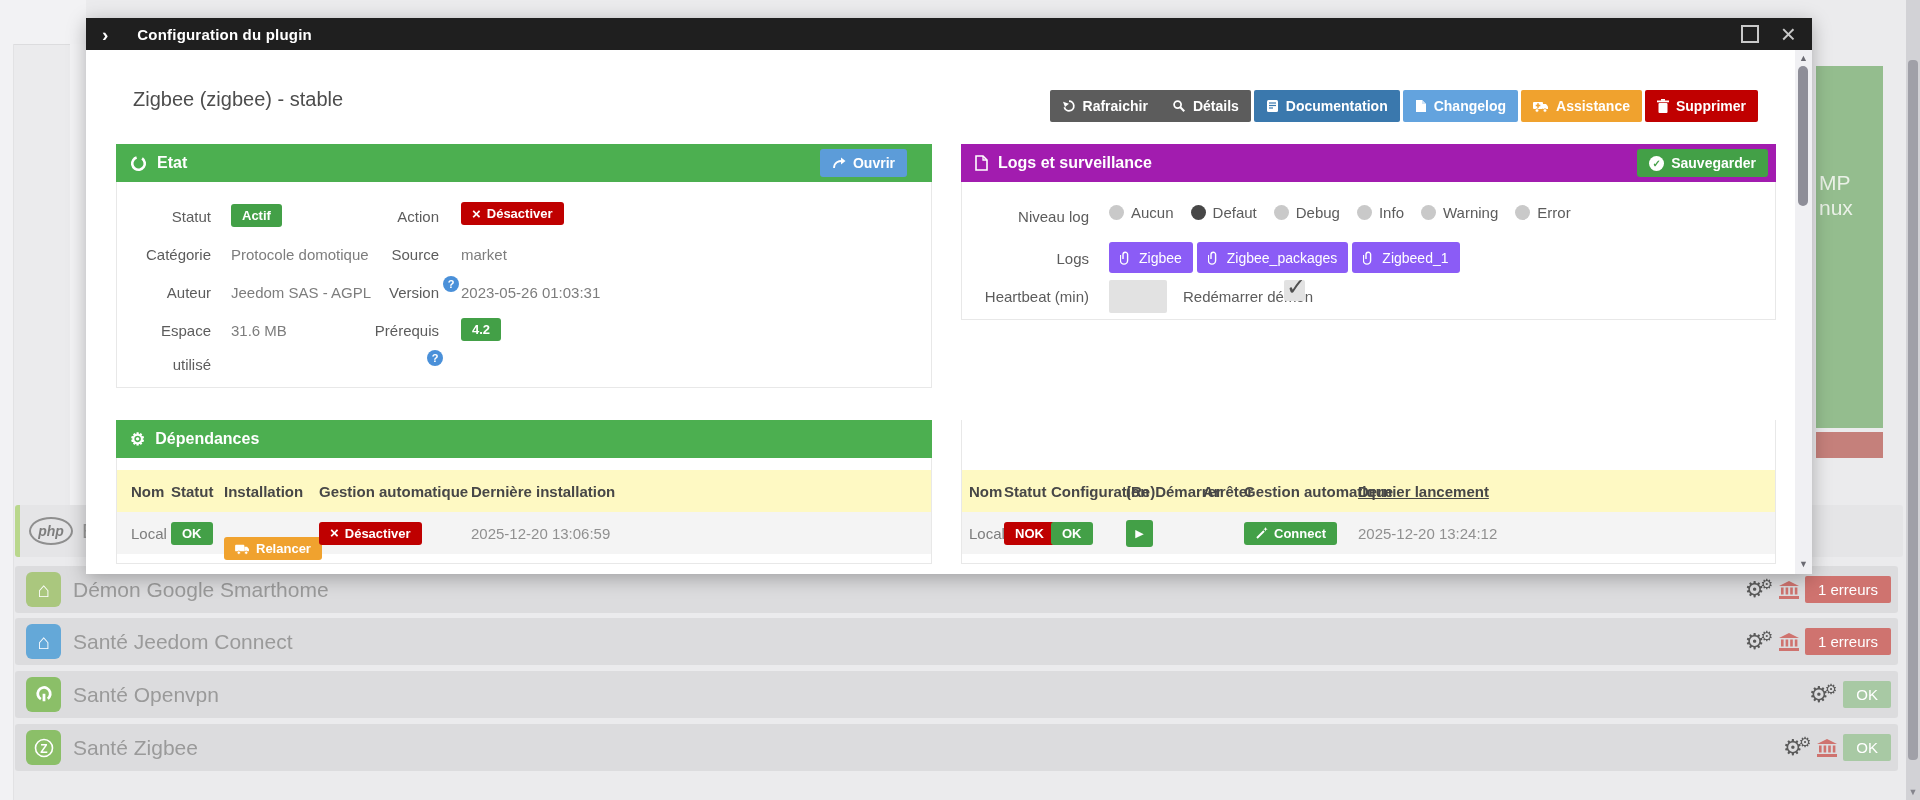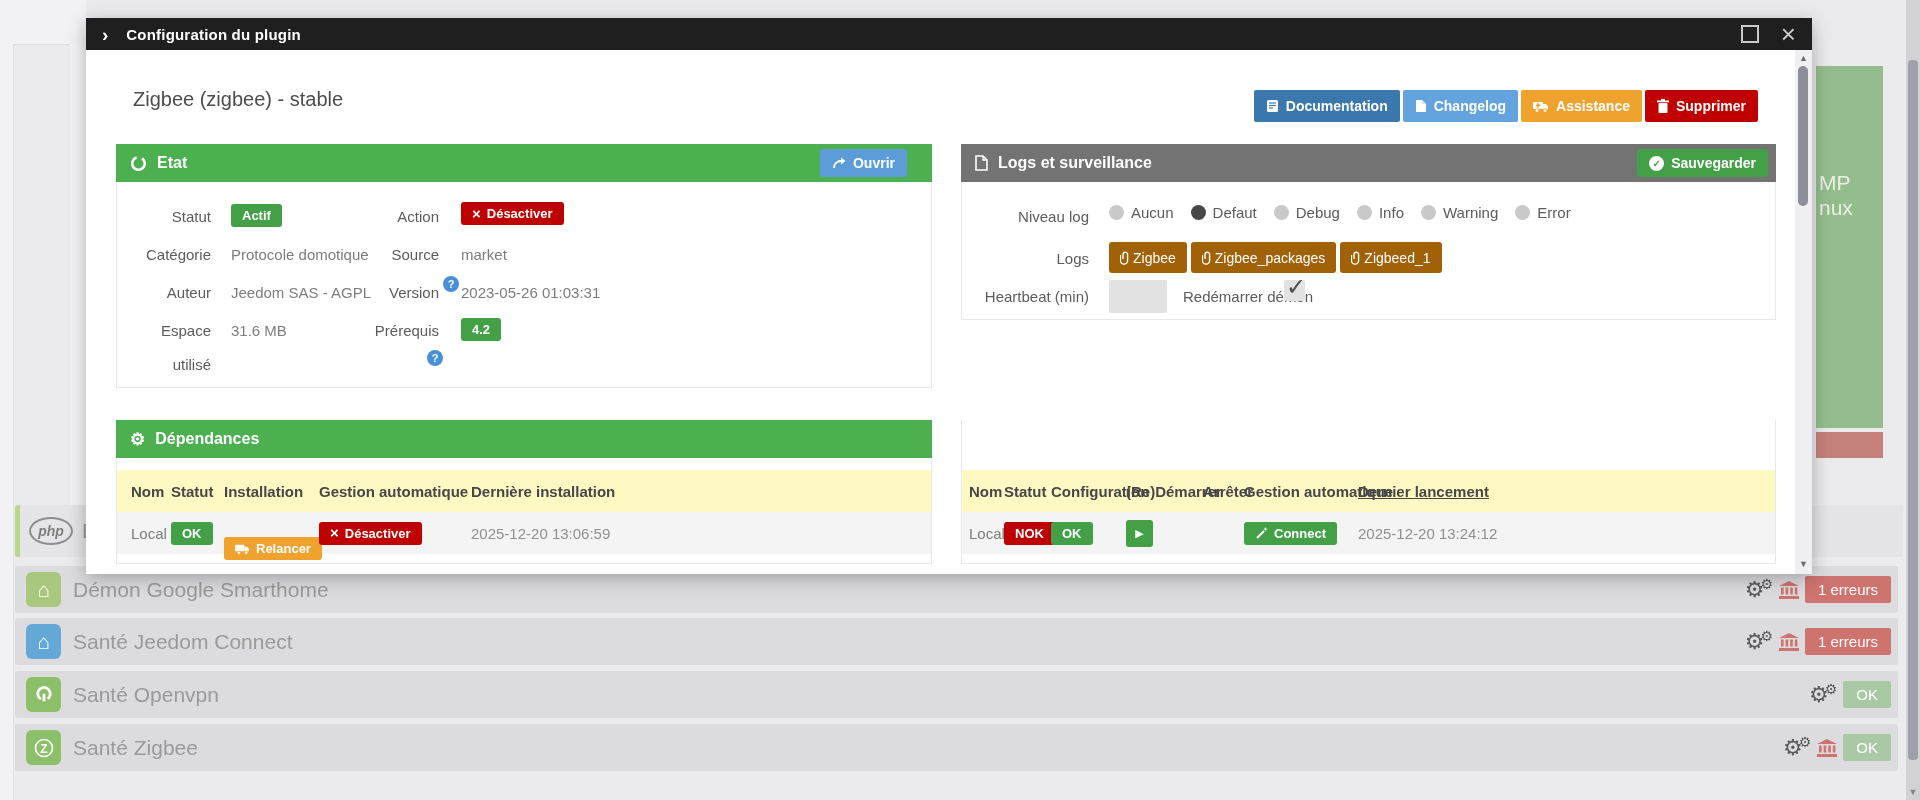--- a/index.html
+++ b/index.html
@@ -37,62 +37,62 @@
   .red-frag{left:1816px;top:432px;width:67px;height:26px;background:#c5807b;}
   .page-scrollbar{right:0;top:0;width:14px;height:800px;background:#d2d2d6;}
   .page-thumb{position:absolute;left:2px;top:60px;width:10px;height:700px;background:#a0a0a8;border-radius:4px;}
   .page-arrow{position:absolute;left:0;width:14px;text-align:center;font-size:9px;color:#85858d;}
   
   .modal{left:86px;top:18px;width:1726px;height:556px;background:#ffffff;z-index:10;
     box-shadow:0 4px 18px rgba(0,0,0,.28);}
   .titlebar{height:32px;background:#1f1f1f;color:#fff;display:flex;align-items:center;
     padding:0 16px;font-size:15px;}
   .tb-chevron{font-size:19px;font-weight:bold;line-height:1;}
-  .tb-title{margin-left:18px;font-weight:600;letter-spacing:.2px;}
+  .tb-title{margin-left:29px;font-weight:600;letter-spacing:.2px;}
   .tb-right{margin-left:auto;display:flex;align-items:center;gap:22px;}
   .tb-max{width:14px;height:14px;border:2px solid #c9c9c9;cursor:pointer;}
   .tb-close{font-size:26px;color:#c9c9c9;line-height:20px;cursor:pointer;}
   .mbody{position:absolute;left:0;top:32px;right:0;bottom:0;}
   .plugin-title{left:47px;top:38px;font-size:20px;color:#4d4d4d;}
   
   .toolbar{top:40px;right:54px;height:32px;display:flex;align-items:stretch;font-size:14px;
     font-weight:bold;color:#fff;}
   .tgroup{background:#5c5c5c;border-radius:2px;display:flex;}
   .tbtn{display:flex;align-items:center;gap:7px;padding:0 12px;cursor:pointer;}
   .tbtn.solo{margin-left:3px;border-radius:2px;}
   .t-doc{background:#3a78ad;}
   .t-chg{background:#63a3de;}
   .t-ass{background:#f0a22e;}
   .t-sup{background:#c00000;text-align:right;}
   
   .panel{position:absolute;background:#fff;border:1px solid #e8e8e8;border-top:none;box-sizing:border-box;}
   .phead{position:absolute;left:-1px;top:0;right:-1px;height:38px;display:flex;align-items:center;
     gap:10px;padding:0 14px;color:#fff;font-size:16px;font-weight:bold;}
   .phead.green{background:#4caf50;}
-  .phead.blue{background:#737373;}
+  .phead.blue{background:#a21caf;}
   .pcontent{position:absolute;left:0;top:38px;right:0;bottom:0;font-size:15px;color:#5c5c5c;}
   .lab{position:absolute;text-align:right;color:#5c5c5c;}
   .val{position:absolute;color:#7d7d7d;}
   .badge{display:inline-flex;align-items:center;justify-content:center;gap:6px;border-radius:3px;
     color:#fff;font-weight:bold;font-size:13px;padding:4px 11px;}
   .bgreen{background:#43a047;}
   .bred{background:#bf0000;}
   .borange{background:#f0a22e;}
   .qicon{display:inline-flex;width:16px;height:16px;border-radius:50%;background:#4a90d9;color:#fff;
     font-size:11px;font-weight:bold;align-items:center;justify-content:center;cursor:pointer;}
   .hbtn{position:absolute;height:28px;display:flex;align-items:center;gap:7px;padding:0 12px;
     border-radius:3px;color:#fff;font-size:14px;font-weight:bold;cursor:pointer;}
   
   .radios{position:absolute;display:flex;align-items:center;gap:17px;}
   .radio{display:flex;align-items:center;gap:7px;cursor:pointer;}
   .rcirc{width:15px;height:15px;border-radius:50%;background:#c9c9c9;}
   .radio.sel .rcirc{background:#474747;}
   .logbtns{position:absolute;display:flex;gap:4px;}
-  .logbtn{height:31px;display:flex;align-items:center;gap:2px;padding:0 11px;border-radius:3px;
-    background:#a16207;color:#fff;font-size:14px;cursor:pointer;}
+  .logbtn{height:31px;display:flex;align-items:center;gap:8px;padding:0 11px;border-radius:3px;
+    background:#8b5cf6;color:#fff;font-size:14px;cursor:pointer;}
   .hb-input{position:absolute;width:54px;height:31px;background:#e2e2e2;border:none;border-radius:2px;}
   .checkbox{position:absolute;width:21px;height:21px;background:#e2e2e2;border-radius:2px;}
   .checkbox .ck{position:absolute;left:2px;top:-7px;font-size:24px;color:#4f4f4f;}
   
   .thead-row{position:absolute;left:0;right:0;height:42px;background:#fef9c3;}
   .tdata-row{position:absolute;left:0;right:0;height:42px;background:#f4f4f4;}
   .th{position:absolute;top:0;height:42px;display:flex;align-items:center;font-weight:bold;color:#474747;font-size:15px;}
   .td{position:absolute;top:0;height:42px;display:flex;align-items:center;color:#7d7d7d;font-size:15px;}
   .date{color:#909090;}
   .playbtn{width:27px;height:27px;background:#43a047;border-radius:3px;display:flex;align-items:center;
@@ -229,20 +229,40 @@
       <span class="tb-max"></span>
       <span class="tb-close">×</span>
     </span>
   </div>
 
   <div class="mbody">
 
     <div class="abs plugin-title">Zigbee (zigbee) - stable</div>
 
     <div class="abs toolbar">
+      <span class="tgroup">
+        <span class="tbtn">
+          <span>
+              <svg width="14" height="14" viewBox="0 0 16 16">
+                <path d="M8 2.5 A5.5 5.5 0 1 1 2.7 9.5" stroke="#fff" stroke-width="2" fill="none"></path>
+                <path d="M1.2 3.2 L3.4 9 L8 5.4 Z" fill="#fff"></path>
+              </svg>
+            </span>
+          <span>Rafraichir</span>
+        </span>
+        <span class="tbtn">
+          <span>
+              <svg width="14" height="14" viewBox="0 0 16 16">
+                <circle cx="6.4" cy="6.4" r="4" stroke="#fff" stroke-width="2" fill="none"></circle>
+                <line x1="9.5" y1="9.5" x2="14" y2="14" stroke="#fff" stroke-width="2.4"></line>
+              </svg>
+            </span>
+          <span>Détails</span>
+        </span>
+      </span>
       <span class="tbtn solo t-doc">
         <span>
             <svg width="13" height="14" viewBox="0 0 13 14">
               <rect x="1" y="1" width="11" height="12" rx="1.5" fill="#fff"></rect>
               <line x1="3" y1="4" x2="10" y2="4" stroke="#3a78ad" stroke-width="1.2"></line>
               <line x1="3" y1="6.5" x2="10" y2="6.5" stroke="#3a78ad" stroke-width="1.2"></line>
               <line x1="3" y1="9" x2="7" y2="9" stroke="#3a78ad" stroke-width="1.2"></line>
             </svg>
           </span>
         <span>Documentation</span>

